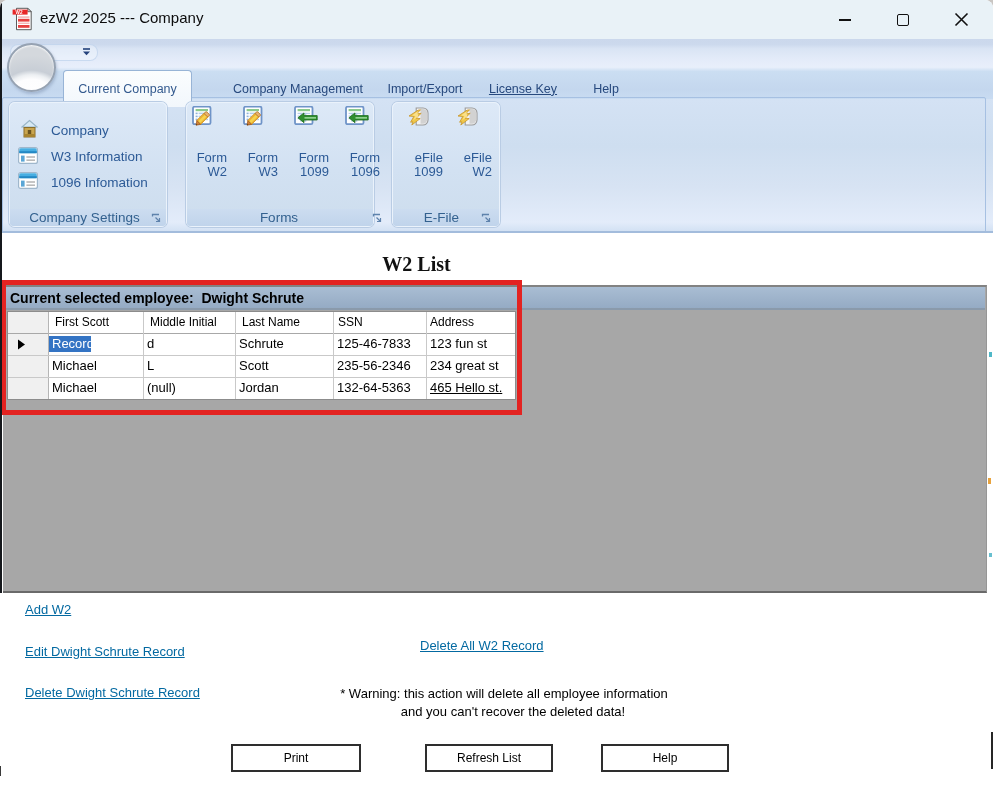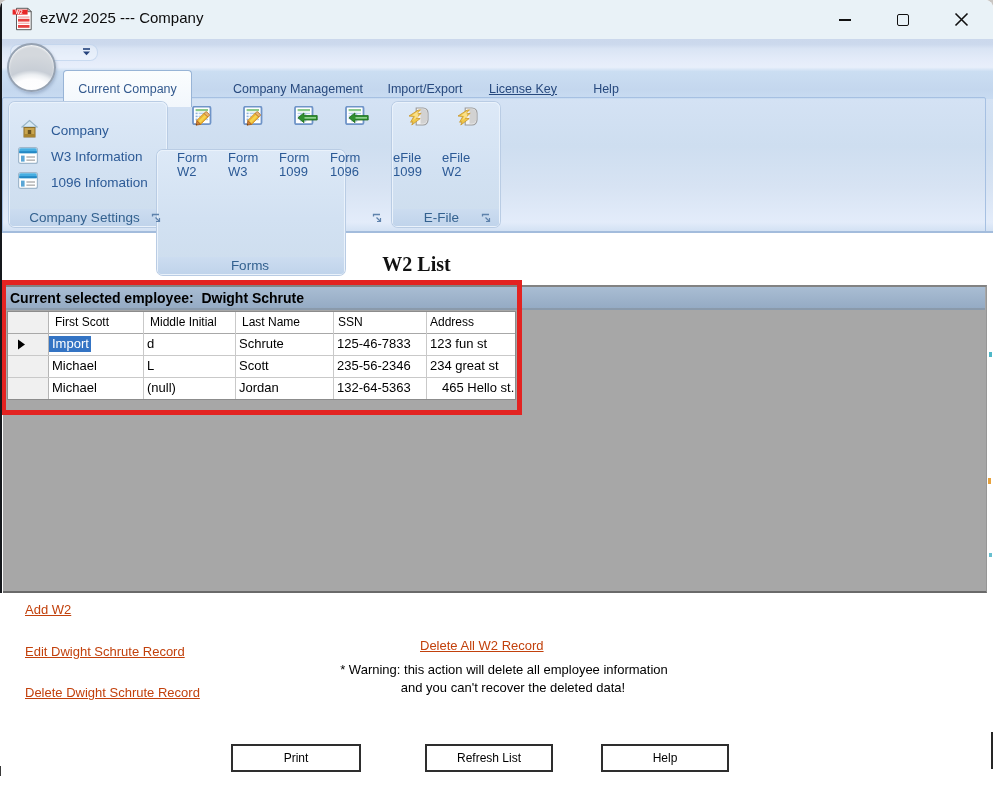--- a/index.html
+++ b/index.html
@@ -22,43 +22,43 @@
   .tab { position:absolute; top:70px; height:37px; font-size:12.5px; color:#27497e; display:flex; align-items:center; justify-content:center; white-space:nowrap; }
   .tab.active { background:linear-gradient(#fbfdfe,#f2f7fc); border:1px solid #98b4d6; border-bottom:none; border-radius:4px 4px 0 0; color:#33598e; }
   
   .group { position:absolute; top:102px; height:125px; border-radius:6px;
      background:linear-gradient(#dde9f7 , #d2e1f2 55%, #cddded);
      box-shadow: inset 0 0 0 1px #eaf2fb, 0 0 0 1px #b9cce4; }
   .glabel { position:absolute; left:1px; right:1px; bottom:1px; height:17px;
      background:linear-gradient(#ccdcf0,#c0d4eb); border-radius:0 0 3px 3px;
      font-size:13.5px; color:#33618f; text-align:center; line-height:17px; }
   .ritem { position:absolute; font-size:13.5px; color:#2c5a96; }
-  .bigbtn { position:absolute; top:104px; width:50px; height:80px; text-align:left; font-size:13px; color:#2c5a96; }
+  .bigbtn { position:absolute; top:104px; width:50px; height:80px; text-align:right; font-size:13px; color:#2c5a96; }
   .bigbtn .lbl { position:absolute; top:47px; left:0; right:0; line-height:13.5px; }
   
   .w2list { position:absolute; left:303px; top:253px; width:227px; text-align:center;
      font-family:"Liberation Serif", serif; font-weight:bold; font-size:20px; color:#111; }
   .panel { position:absolute; left:3px; top:285px; width:984px; height:308px;
      background:#a7a7a7; border-top:2px solid #828282; border-bottom:2px solid #6a6a6a; border-right:1.5px solid #969696; }
   .caption { position:absolute; left:3px; top:287px; width:982px; height:23px;
      background:linear-gradient(#a9bdd3,#95abc4); border-bottom:2px solid #8a9aab;
      font-size:14px; font-weight:bold; color:#000; line-height:22px; }
   
   .grid { position:absolute; left:7px; top:311px; width:509px; height:89px; background:#fff; border:1px solid #8c8c8c; }
   .gcell { position:absolute; font-size:13px; color:#000; line-height:22px; white-space:nowrap; }
   .ghead { font-size:12px; color:#000; }
   .vline { position:absolute; width:1px; background:#c9c9c9; }
   .hline { position:absolute; height:1px; background:#c9c9c9; }
   .rowhdr { position:absolute; background:#f0f0f0; }
   
   .redbox { position:absolute; left:1px; top:280px; width:521px; height:135px;
      border:5px solid #e32321; }
   
-  a.lnk { position:absolute; font-size:13px; color:#c2410c; text-decoration:underline; }
-  .warn { position:absolute; font-size:13px; color:#000; text-align:center; line-height:18px; }
+  a.lnk { position:absolute; font-size:13px; color:#0369a1; text-decoration:underline; }
+  .warn { position:absolute; font-size:13px; color:#000; text-align:center; line-height:18px;margin-top:24px; }
   .btn { position:absolute; top:744px; height:28px; background:#fff; border:2px solid #2e2e2e;
      font-size:12px; color:#000; text-align:center; line-height:24px; }
 </style>
 </head>
 <body>
 <div style="position:absolute;left:0;top:0;width:993px;height:12px;background:#c9c6c3;"></div>
 <div class="win">
 
   <div class="titlebar"></div>
   <svg class="abs" style="left:12px;top:7px;" width="22" height="24" viewBox="0 0 22 24">
@@ -122,21 +122,21 @@
   <svg class="abs" style="left:18px;top:172px;" width="20" height="17" viewBox="0 0 20 17">
     <rect x="0.6" y="0.6" width="18.8" height="15.8" rx="2" fill="#fff" stroke="#9fb7cc" stroke-width="1.2"></rect>
     <rect x="1.2" y="1.2" width="17.6" height="5" rx="1.5" fill="#47aee2"></rect>
     <rect x="1.2" y="4.2" width="17.6" height="2" fill="#2388c4"></rect>
     <rect x="3" y="8.6" width="3.6" height="6" fill="#5aa6d6"></rect>
     <rect x="8.4" y="9.2" width="8.6" height="1.6" fill="#b9b9b9"></rect>
     <rect x="8.4" y="12.4" width="8.6" height="1.6" fill="#b9b9b9"></rect>
   </svg>
   <div class="ritem" style="left:51px;top:175px;">1096 Infomation</div>
 
-  <div class="group" style="left:157px; width:188px;margin-top:48px;">
+  <div class="group" style="left:186px; width:188px;">
     <div class="glabel" style="padding-right:2px;">Forms</div>
   </div>
 
   <div class="bigbtn" style="left:177px;">
       <div class="lbl">Form<br>W2</div>
     </div>
   <div class="bigbtn" style="left:228px;">
       <div class="lbl">Form<br>W3</div>
     </div>
   <div class="bigbtn" style="left:279px;">
@@ -259,38 +259,38 @@
   <div class="vline" style="left:48px;top:312px;height:87px;background:#b5b5b5;"></div>
   <div class="vline" style="left:143px;top:312px;height:87px;"></div>
   <div class="vline" style="left:235px;top:312px;height:87px;"></div>
   <div class="vline" style="left:333px;top:312px;height:87px;"></div>
   <div class="vline" style="left:426px;top:312px;height:87px;"></div>
 
   <div class="hline" style="left:8px;top:355px;width:507px;"></div>
   <div class="hline" style="left:8px;top:377px;width:507px;"></div>
 
   <div class="abs" style="left:49px;top:336px;width:42px;height:16px;background:#3474c4;"></div>
-  <div class="gcell" style="left:52px;top:333px;color:#fff;">Import</div>
+  <div class="gcell" style="left:52px;top:333px;color:#fff;">Record</div>
   <svg class="abs" style="left:17px;top:339px;" width="9" height="11" viewBox="0 0 9 11">
     <path d="M1 0.5 L8 5.5 L1 10.5 Z" fill="#000"></path>
   </svg>
   <div class="gcell" style="left:147px;top:333px;">d</div>
   <div class="gcell" style="left:239px;top:333px;">Schrute</div>
   <div class="gcell" style="left:337px;top:333px;">125-46-7833</div>
   <div class="gcell" style="left:430px;top:333px;">123 fun st</div>
   <div class="gcell" style="left:52px;top:355px;">Michael</div>
   <div class="gcell" style="left:147px;top:355px;">L</div>
   <div class="gcell" style="left:239px;top:355px;">Scott</div>
   <div class="gcell" style="left:337px;top:355px;">235-56-2346</div>
   <div class="gcell" style="left:430px;top:355px;">234 great st</div>
   <div class="gcell" style="left:52px;top:377px;">Michael</div>
   <div class="gcell" style="left:147px;top:377px;">(null)</div>
   <div class="gcell" style="left:239px;top:377px;">Jordan</div>
   <div class="gcell" style="left:337px;top:377px;">132-64-5363</div>
-  <div class="gcell" style="left:442px;top:377px;">465 Hello st.</div>
+  <div class="gcell" style="left:430px;top:377px;text-decoration:underline;">465 Hello st.</div>
 
   <div class="redbox"></div>
 
   <a class="lnk" style="left:25px;top:602px;" href="#">Add W2</a>
   <a class="lnk" style="left:25px;top:644px;" href="#">Edit Dwight Schrute Record</a>
   <a class="lnk" style="left:25px;top:685px;" href="#">Delete Dwight Schrute Record</a>
   <a class="lnk" style="left:420px;top:638px;" href="#">Delete All W2 Record</a>
   <div class="warn" style="left:339px;top:661px;width:330px;">* Warning: this action will delete all employee information<br><span style="position:relative;left:9px;">and you can't recover the deleted data!</span></div>
 
   <div class="btn" style="left:425px;width:128px;">Refresh List</div>

